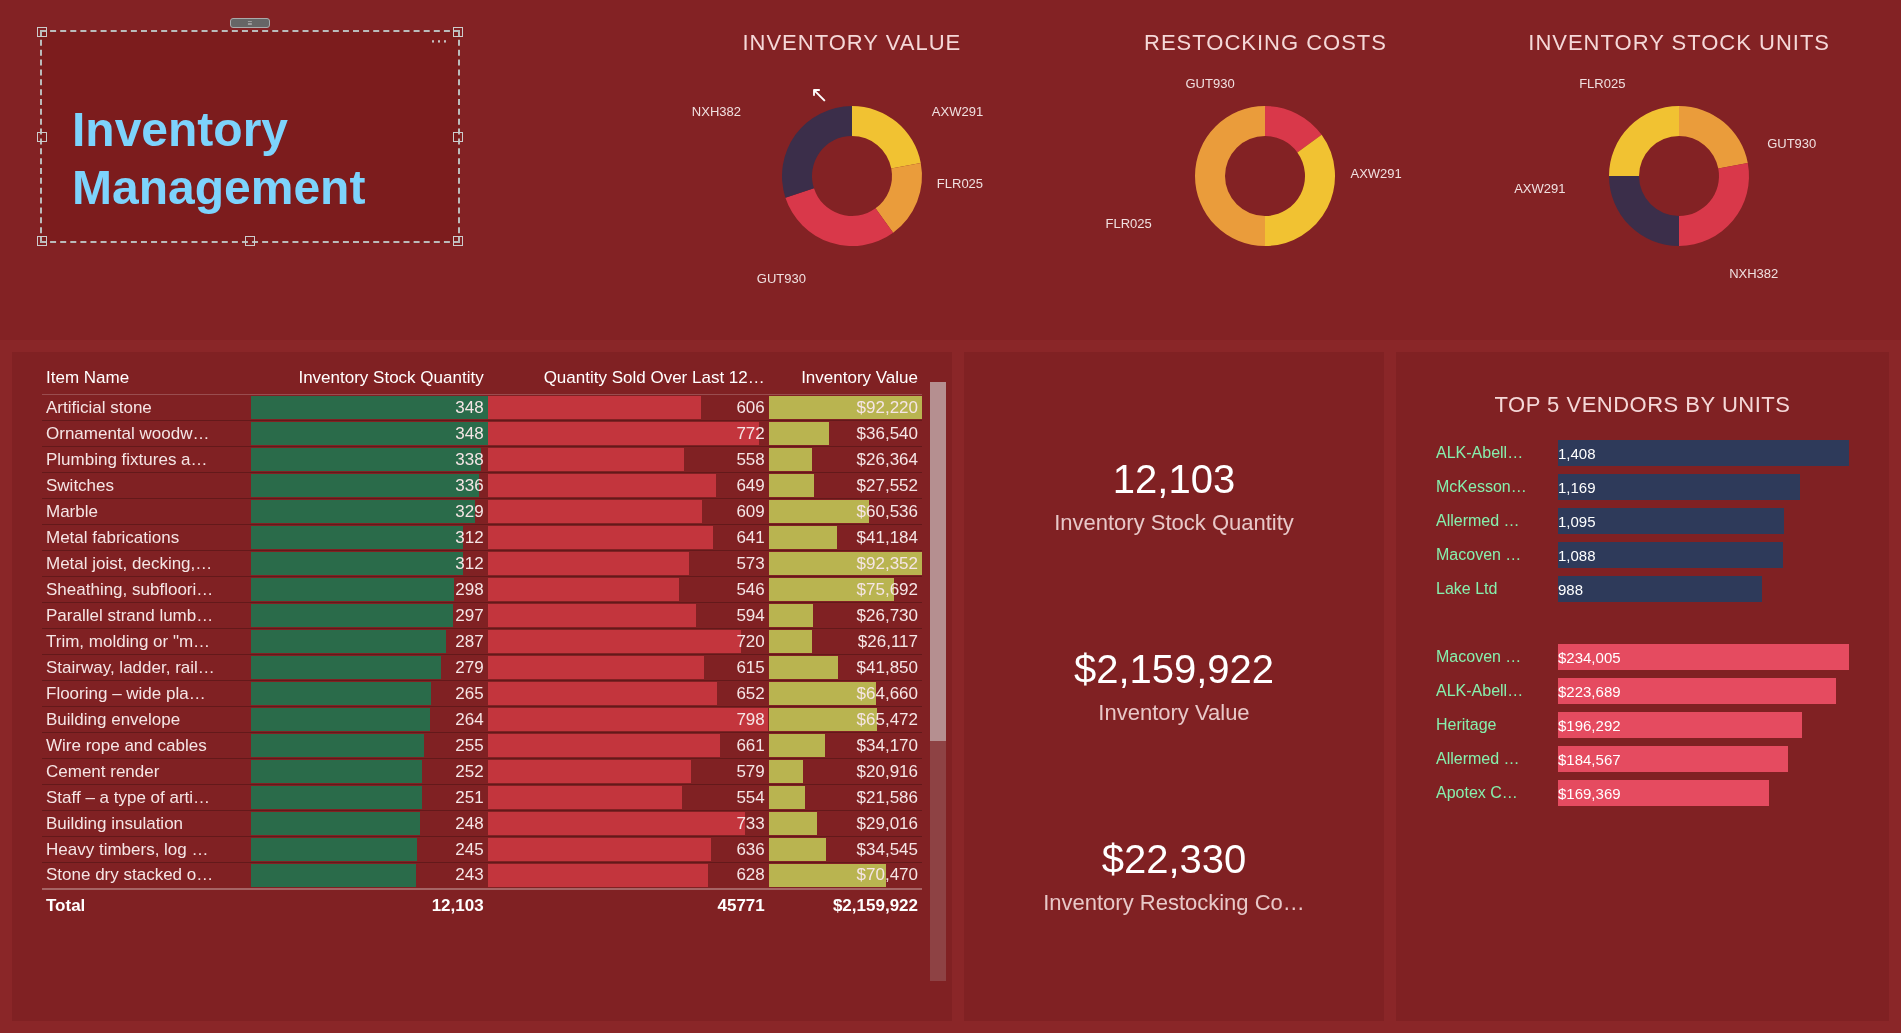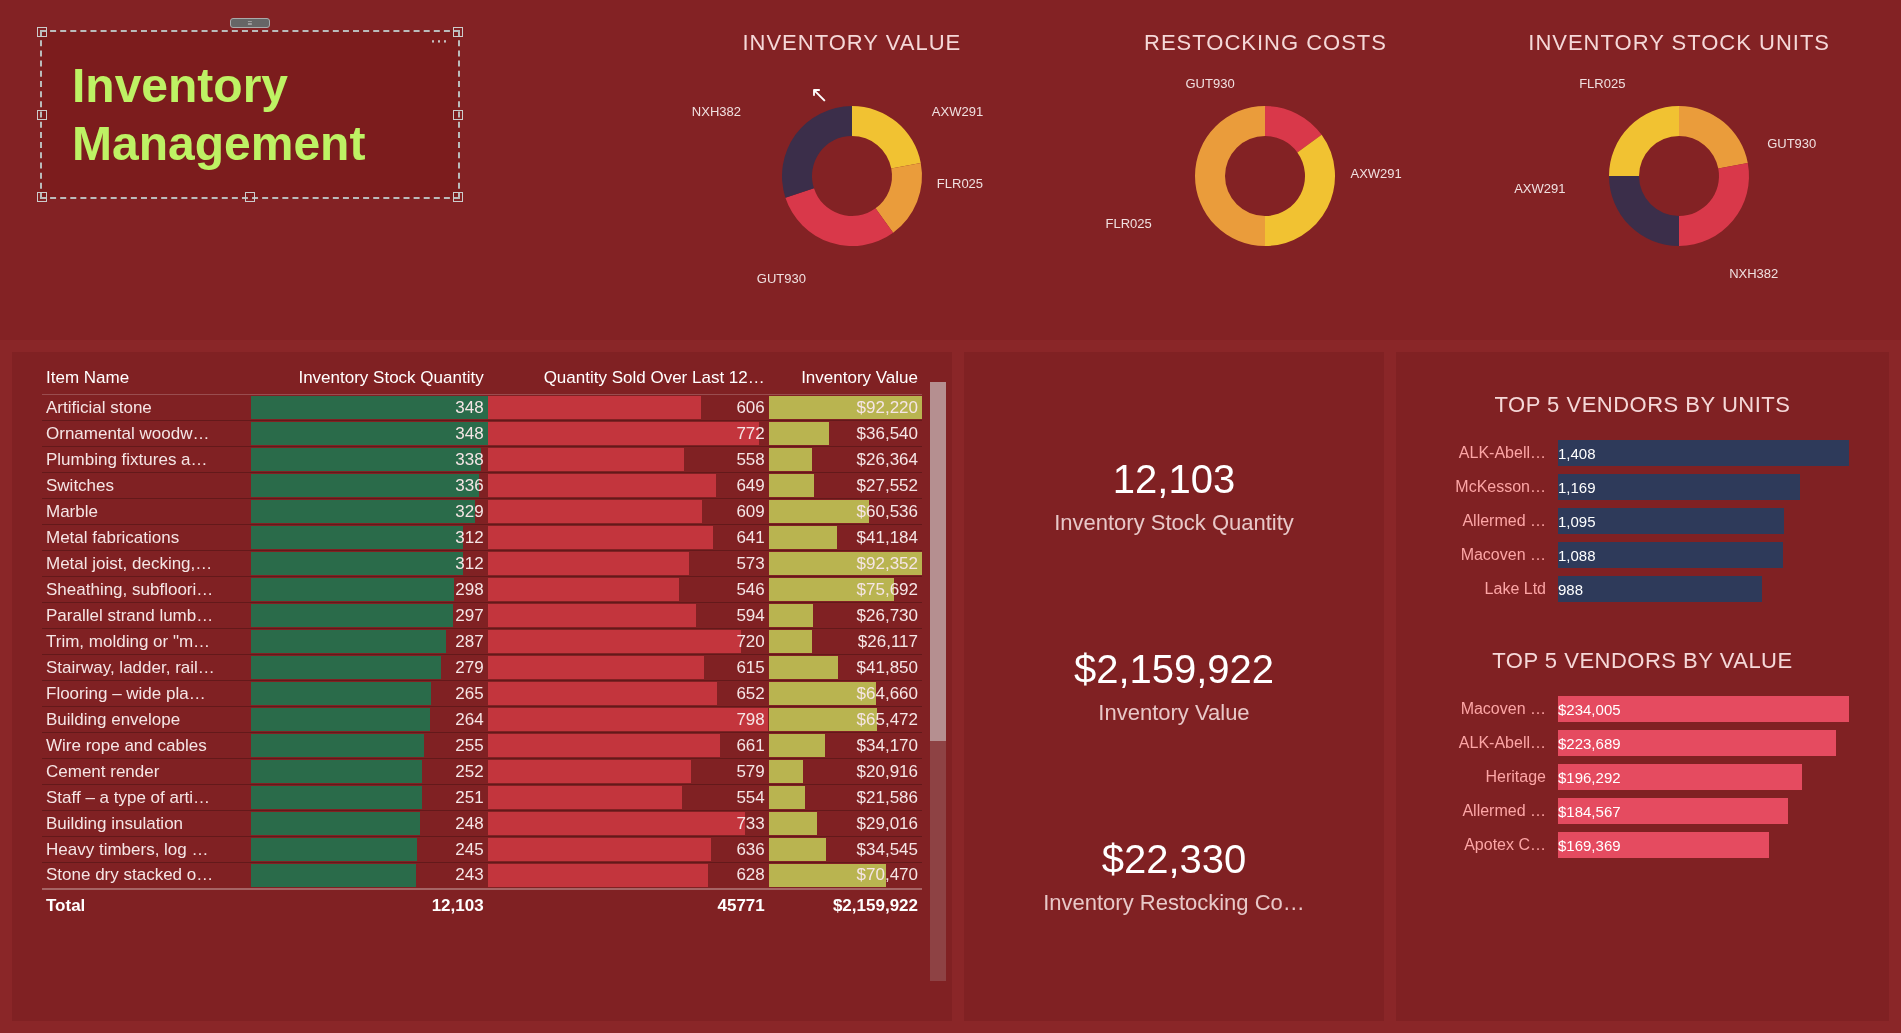--- a/index.html
+++ b/index.html
@@ -49,21 +49,22 @@
   .title-frame .dots {
     position: absolute;
     top: -2px; right: 10px;
     color: #ccc;
     font-size: 18px;
   }
   .title-text {
     font-size: 48px;
     font-weight: 700;
     line-height: 1.2;
-    color: #bef264;
+    color: #7dd3fc;
+    margin-top: 44px;
   }
   .corner-handle {
     position: absolute;
     width: 10px; height: 10px;
     border: 1px solid #ccc;
     background: transparent;
   }
   .ch-tl{top:-5px;left:-5px;} .ch-tr{top:-5px;right:-5px;}
   .ch-bl{bottom:-5px;left:-5px;} .ch-br{bottom:-5px;right:-5px;}
   .ch-ml{top:50%;left:-5px;margin-top:-5px;}
@@ -181,21 +182,21 @@
     letter-spacing: 0.5px;
   }
   .vendor-row {
     display: grid;
     grid-template-columns: 110px 1fr;
     align-items: center;
     gap: 12px;
     margin: 4px 0;
     font-size: 16px;
   }
-  .vendor-name { text-align: right; color:#fca5a5; white-space:nowrap; overflow:hidden; text-overflow:ellipsis; }
+  .vendor-name { color:#86efac; white-space:nowrap; overflow:hidden; text-overflow:ellipsis; }
   .vendor-bar-wrap { position: relative; height: 30px; }
   .vendor-bar {
     position:absolute; left:0; top:2px; bottom:2px;
   }
   .vendor-bar-label {
     position:absolute; left:0; top:50%; transform:translateY(-50%);
     color:#fff; font-size:15px;
   }
   .cursor {
     position:absolute;
@@ -635,21 +636,20 @@
           </div>
           <div class="vendor-row">
       <div class="vendor-name">Lake Ltd</div>
       <div class="vendor-bar-wrap">
         <div class="vendor-bar" style="width:70.17045454545455%;background:#2e3a5a"></div>
         <div class="vendor-bar-label">988</div>
       </div>
           </div>
         </div>
       <div style="height:30px"></div>
-      <div class="vendor-section-title">TOP 5 VENDORS BY VALUE</div>
       <div id="vendors-value">
           <div class="vendor-row">
       <div class="vendor-name">Macoven …</div>
       <div class="vendor-bar-wrap">
         <div class="vendor-bar" style="width:100%;background:#e54b60"></div>
         <div class="vendor-bar-label">$234,005</div>
       </div>
           </div>
           <div class="vendor-row">
       <div class="vendor-name">ALK-Abell…</div>

